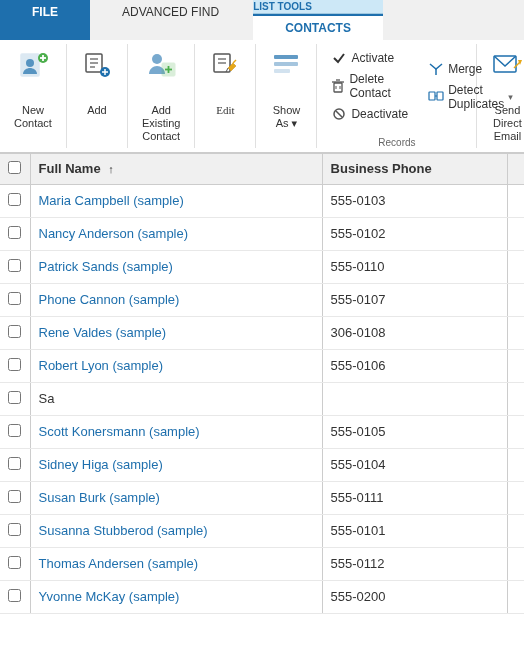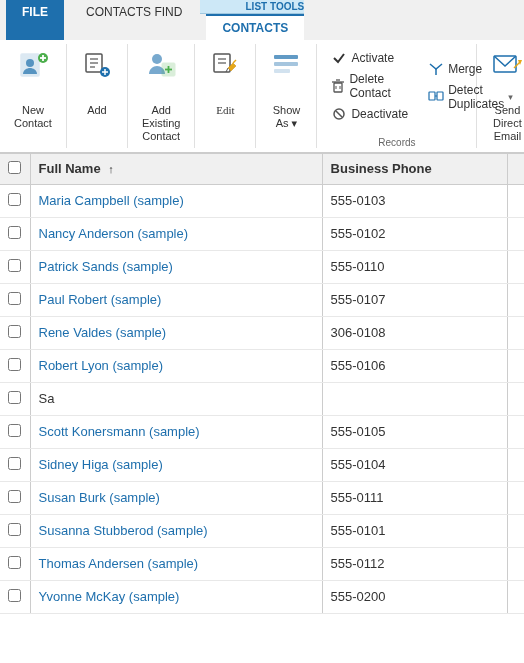--- a/index.html
+++ b/index.html
@@ -1,41 +1,40 @@
 <!DOCTYPE html>
 <html><head>
   <meta charset="utf-8">
   <style>
     * { box-sizing: border-box; margin: 0; padding: 0; }
     body { font-family: 'Segoe UI', Tahoma, Geneva, Verdana, sans-serif; font-size: 13px; background: #fff; width: 524px; }
     .rtab {
-      padding: 5px 16px;
+      padding: 5px 32px;
       font-size: 12px;
       cursor: pointer;
       border: none;
       background: transparent;
       color: #333;
-      margin-left: 6px;
     }
     .rtab.file {
       background: #1e6fad;
       color: #fff;
       font-weight: bold;
     }
     .rtab.active-white-tab {
       background: #fff;
       color: #1e6fad;
       font-weight: 600;
       border-top: 2px solid #1e6fad;
     }
     .list-tools-header {
       background: #cde8f7;
       font-size: 10px;
       color: #1e6fad;
-      text-align: right;
+      text-align: left;
       padding: 1px 0;
       font-weight: 600;
       border-bottom: 1px solid #a0c8e0;
     }
 
     
     .ribbon-content {
       display: flex;
       background: #fff;
       border-bottom: 2px solid #ccc;
@@ -152,21 +151,21 @@
   </style>
 </head>
 <body>
 
 <div class="main-layout">
 
   <div style="display:flex; background:#f0f0f0; position:relative;">
 
     <div class="rtab file">FILE</div>
 
-    <div class="rtab">CONTACTS FIND</div>
+    <div class="rtab">ADVANCED FIND</div>
 
     <div style="display:flex; flex-direction:column; margin-left:2px;">
       <div class="list-tools-header">LIST TOOLS</div>
       <div class="rtab active-white-tab">CONTACTS</div>
     </div>
   </div>
 
   <div class="ribbon-content">
 
     <div class="ribbon-group" style="align-items:center; justify-content:space-between;">
@@ -369,21 +368,21 @@
             <td style="width: 8px; border-left: 1px solid rgb(204, 204, 204);"></td>
           </tr>
           <tr>
             <td class="check-col"><input type="checkbox" style=""></td>
             <td style="border-left: 1px solid rgb(204, 204, 204);"><a href="#" class="link-text">Patrick Sands (sample)</a></td>
             <td class="col-phone" style="border-left: 1px solid rgb(204, 204, 204);">555-0110</td>
             <td style="width: 8px; border-left: 1px solid rgb(204, 204, 204);"></td>
           </tr>
           <tr>
             <td class="check-col"><input type="checkbox" style=""></td>
-            <td style="border-left: 1px solid rgb(204, 204, 204);"><a href="#" class="link-text">Paul Robert (sample)</a></td>
+            <td style="border-left: 1px solid rgb(204, 204, 204);"><a href="#" class="link-text">Phone Cannon (sample)</a></td>
             <td class="col-phone" style="border-left: 1px solid rgb(204, 204, 204);">555-0107</td>
             <td style="width: 8px; border-left: 1px solid rgb(204, 204, 204);"></td>
           </tr>
           <tr>
             <td class="check-col"><input type="checkbox" style=""></td>
             <td style="border-left: 1px solid rgb(204, 204, 204);"><a href="#" class="link-text">Rene Valdes (sample)</a></td>
             <td class="col-phone" style="border-left: 1px solid rgb(204, 204, 204);">306-0108</td>
             <td style="width: 8px; border-left: 1px solid rgb(204, 204, 204);"></td>
           </tr>
           <tr>

